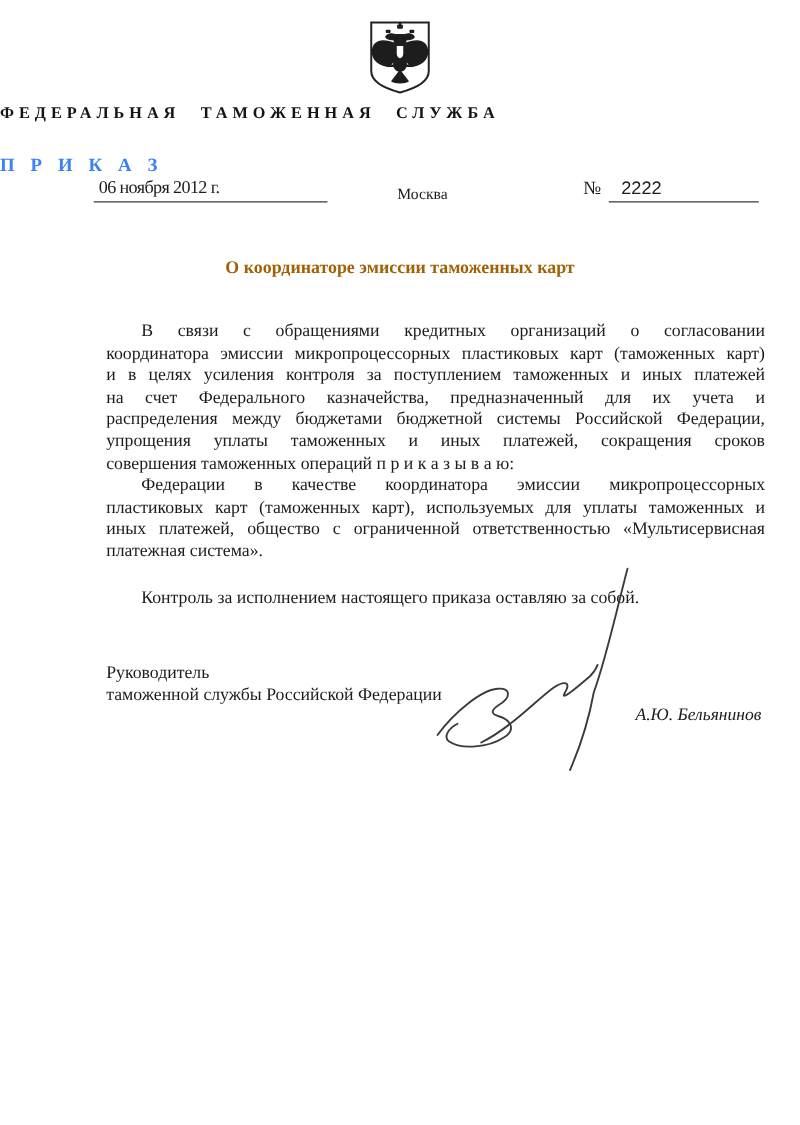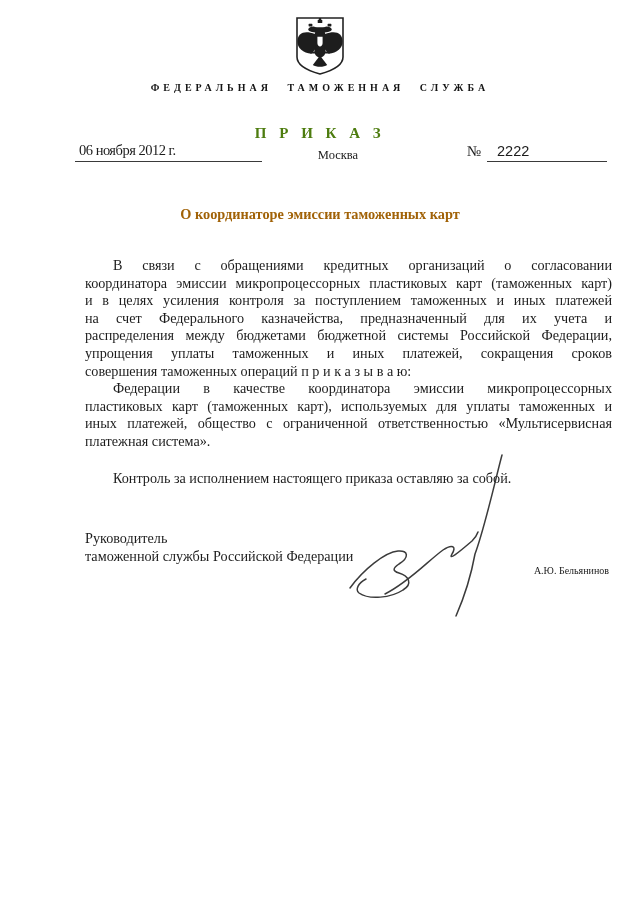--- a/index.html
+++ b/index.html
@@ -12,27 +12,27 @@
     color:#1c1c1c;
     overflow:hidden;
   }
 
   
   .emblem { position:absolute; top:15px; left:291px; width:58px; height:62px; }
 
   
   .agency {
     position:absolute; top:82px; left:0; width:100%;
-    text-align:center; font-weight:bold; font-size:10px;
+    text-align:left; font-weight:bold; font-size:13px;
     letter-spacing:4px; word-spacing:9px; color:#141414;
   }
   .doc-type {
     position:absolute; top:125px; left:0; width:100%;
-    text-align:center; font-weight:bold; font-size:15px;
-    letter-spacing:4.5px; color:#4d7c0f;
+    text-align:left; font-weight:bold; font-size:15px;
+    letter-spacing:4.5px; color:#3b82f6;
   }
 
   
   .dateline {
     position:absolute; top:142px; left:75px; width:532px;
     display:flex; justify-content:space-between; align-items:flex-end;
   }
   .date-value {
     display:inline-block; box-sizing:border-box; width:187px;
     font-family:Liberation Serif, serif; font-size:14.5px; letter-spacing:-0.5px;
@@ -66,21 +66,21 @@
   .line.last { text-align-last:left; }
   .para3 { margin-top:19px; text-indent:28px; text-align:left; }
 
   
   .sig-block {
     position:absolute; top:530px; left:85px; width:380px;
     font-size:14.2px; line-height:17.6px; text-align:left;
   }
   .sig-name {
     position:absolute; top:565px; right:31px;
-    font-size:10px; white-space:nowrap;
+    font-size:14px; white-space:nowrap;font-style:italic;
   }
   .signature-svg { position:absolute; top:432px; left:325px; width:190px; height:190px; pointer-events:none; }
 </style>
 </head>
 <body>
 
 <div class="page">
 
   <div class="emblem">
     <svg width="58" height="62" viewBox="0 0 58 62" xmlns="http://www.w3.org/2000/svg">

